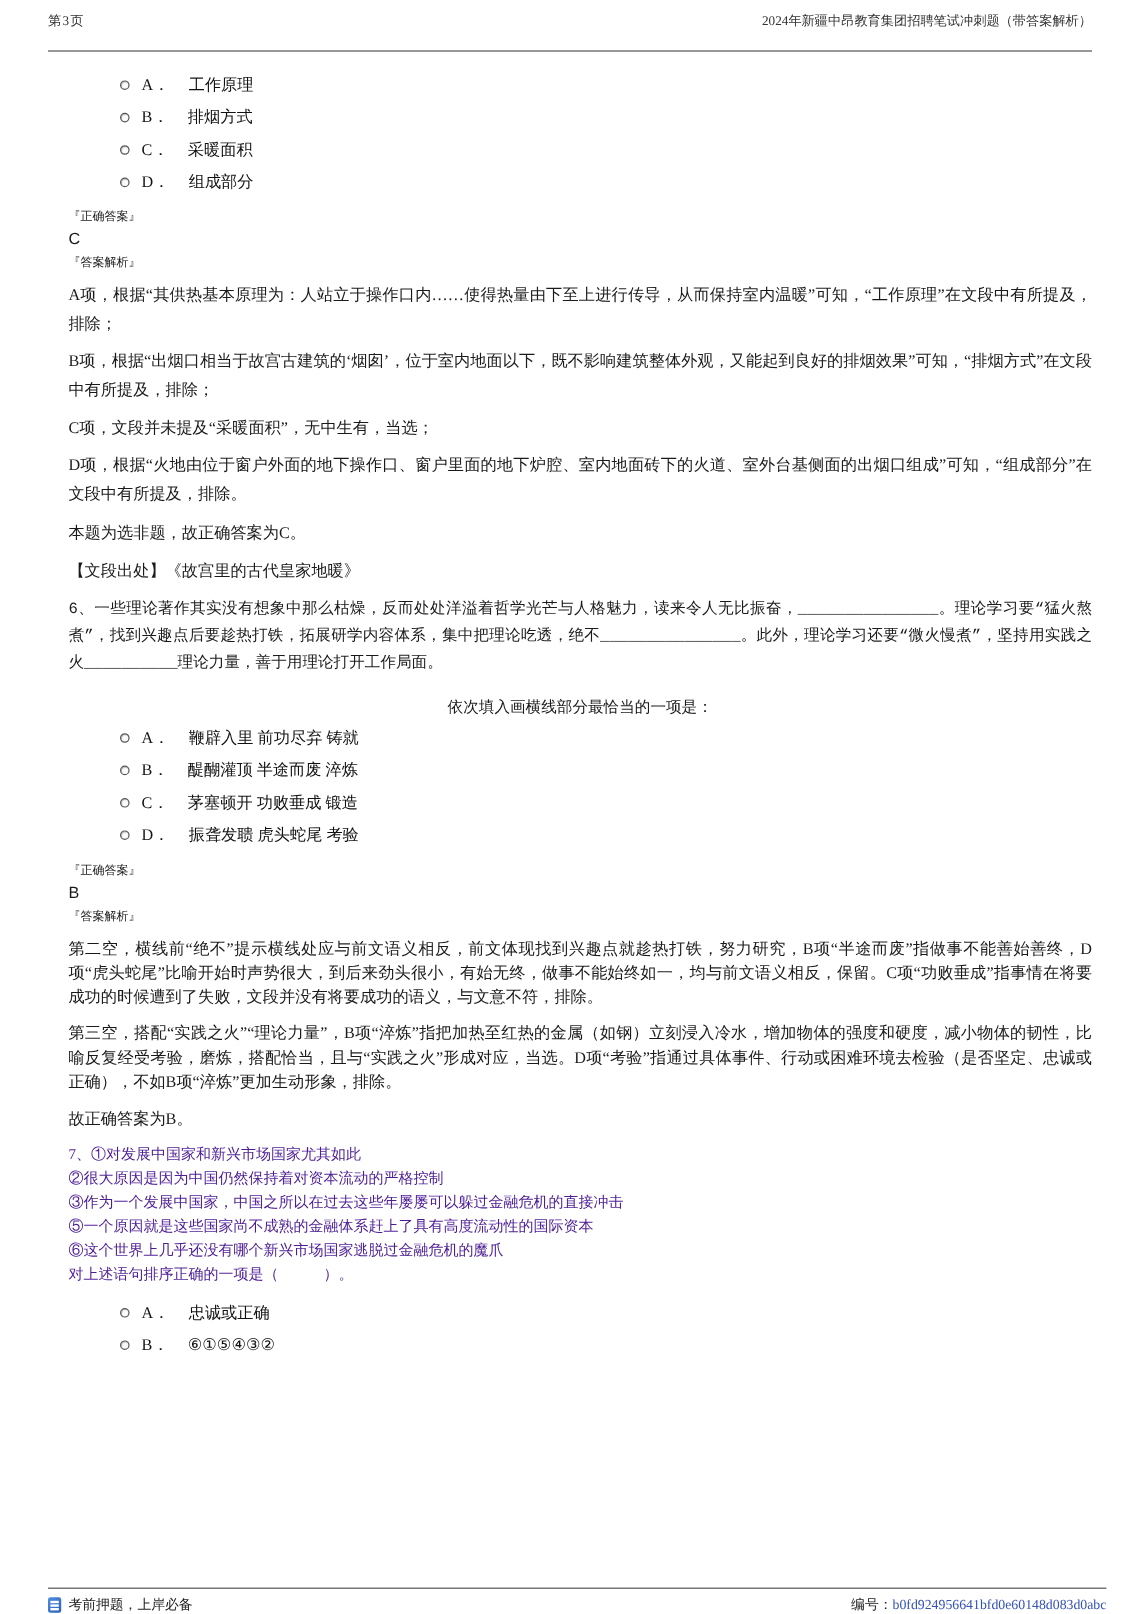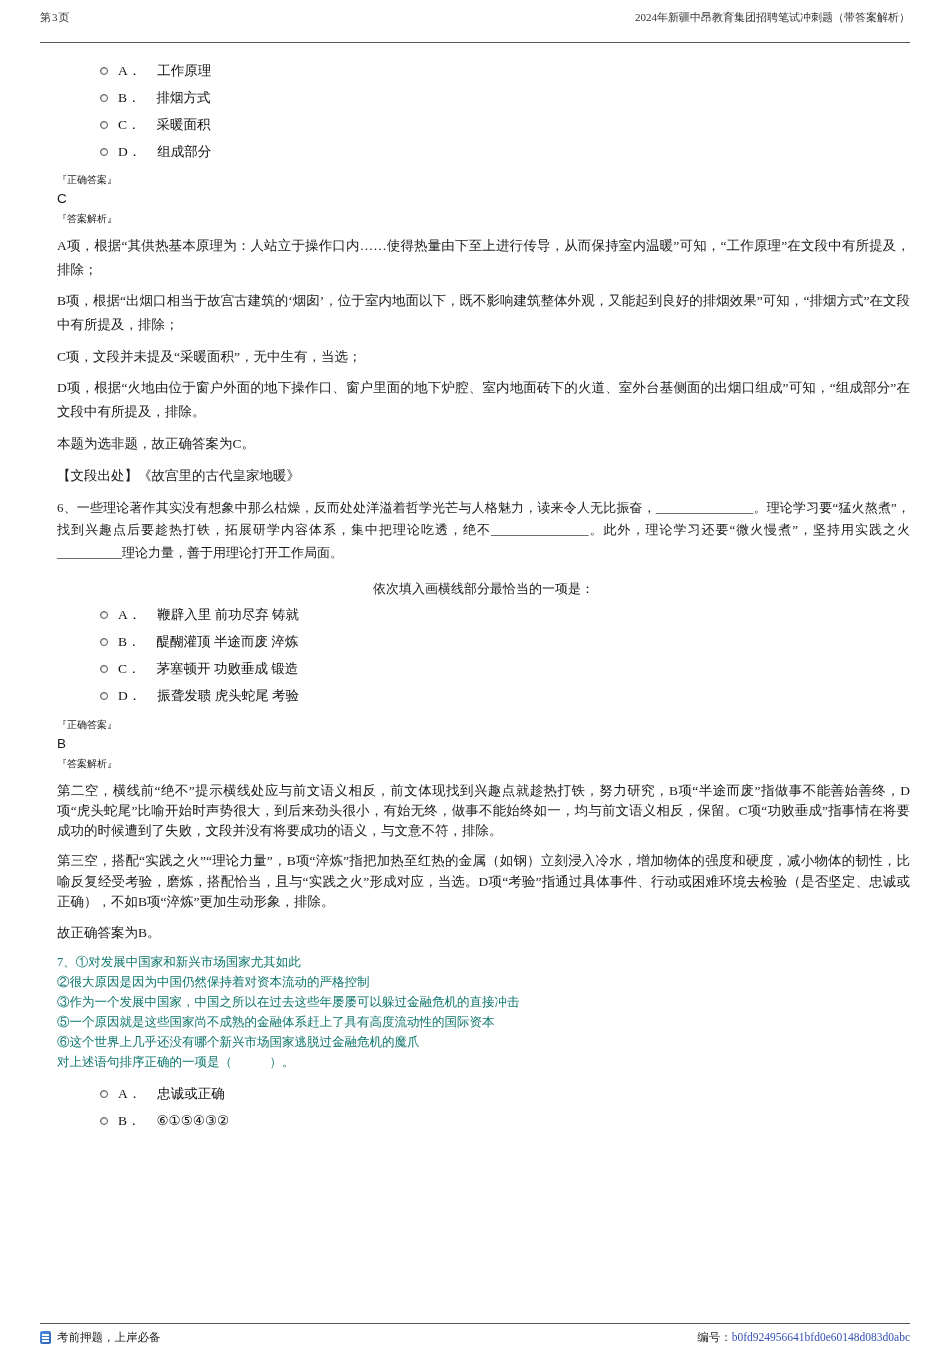--- a/index.html
+++ b/index.html
@@ -36,30 +36,30 @@
   .opt-label { margin-right:16px; }
 
   .sec-head { font-size:10px; margin:6px 0 4px 0; }
   .ans-letter { font-size:13.5px; margin:2px 0 4px 0; font-family:"Liberation Sans",sans-serif; }
 
   p.a5 { font-size:13.5px; line-height:1.75; text-align:justify; margin:8px 0; }
   p.a6 { font-size:13.5px; line-height:1.5; text-align:justify; margin:10px 0; }
   .conclusion { font-size:13.5px; margin:12px 0 6px 0; }
   .source { font-size:13.5px; margin:14px 0 12px 0; }
 
-  .stem { font-size:13px; line-height:1.7; text-align:justify; margin:12px 0 16px 0; }
+  .stem { font-size:13px; line-height:1.7; text-align:justify; margin:12px 0 16px 0;font-family:Liberation Mono, monospace; }
   .prompt { font-size:13px; margin:14px 0 2px 0;text-align:center; }
 
-  .q7-line { font-size:12.5px; line-height:1.6; color:#0f766e; }
+  .q7-line { font-size:12.5px; line-height:1.6; color:#4c1d95; }
   .q7 { margin-top:10px; }
   .q7 .options { margin-top:8px; }
 
   
   .ftr {
-    position:absolute; left:40px; right:40px; bottom:10px;
+    position:absolute; left:40px; right:28px; bottom:10px;
     border-top:1px solid #555; padding-top:6px;
     display:flex; justify-content:space-between; align-items:center;
     font-size:11.5px; color:#222;
   }
   .ftr-left { display:flex; align-items:center; gap:6px; }
   .ftr-icon {
     width:11px; height:13px; border-radius:2px;
     background:linear-gradient(135deg,#4d8fe0,#2b5fb4);
     position:relative; display:inline-block;
   }

